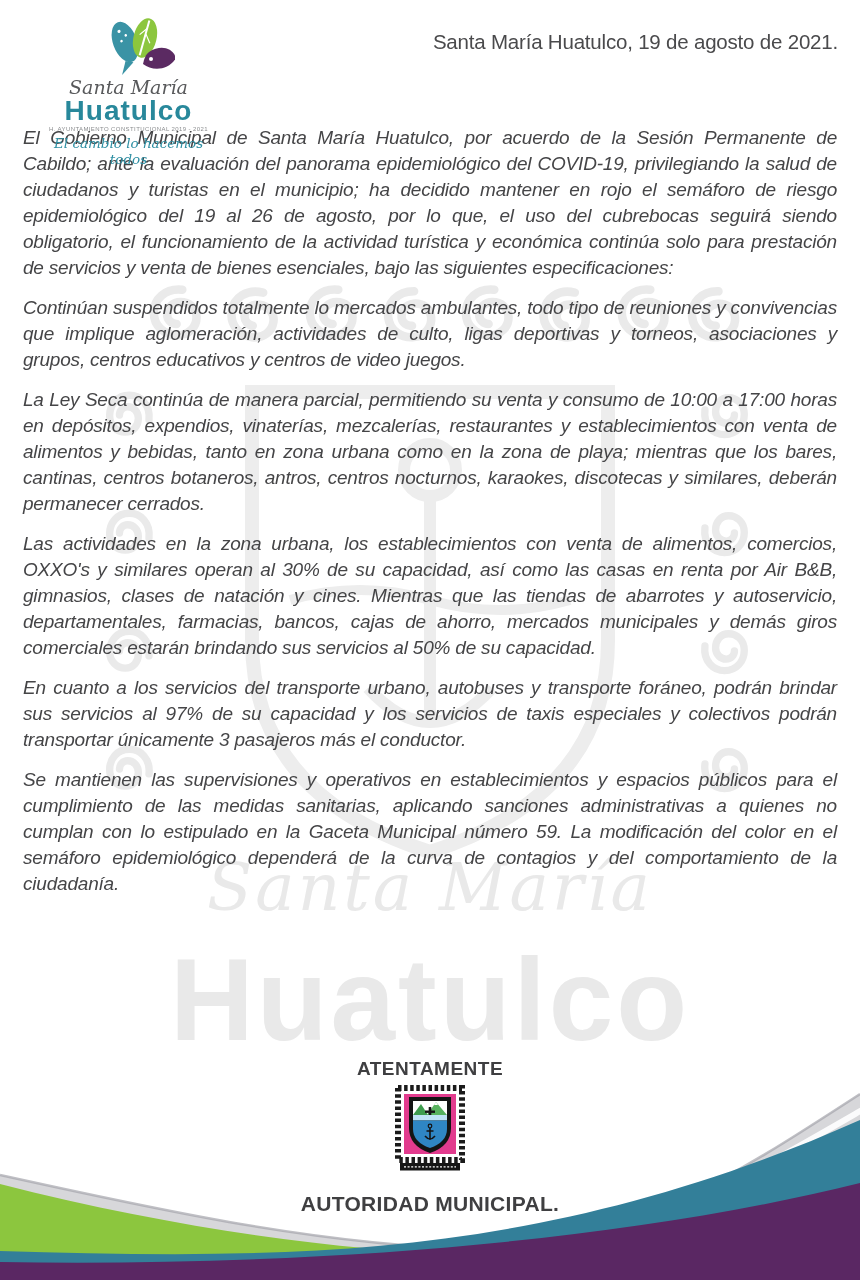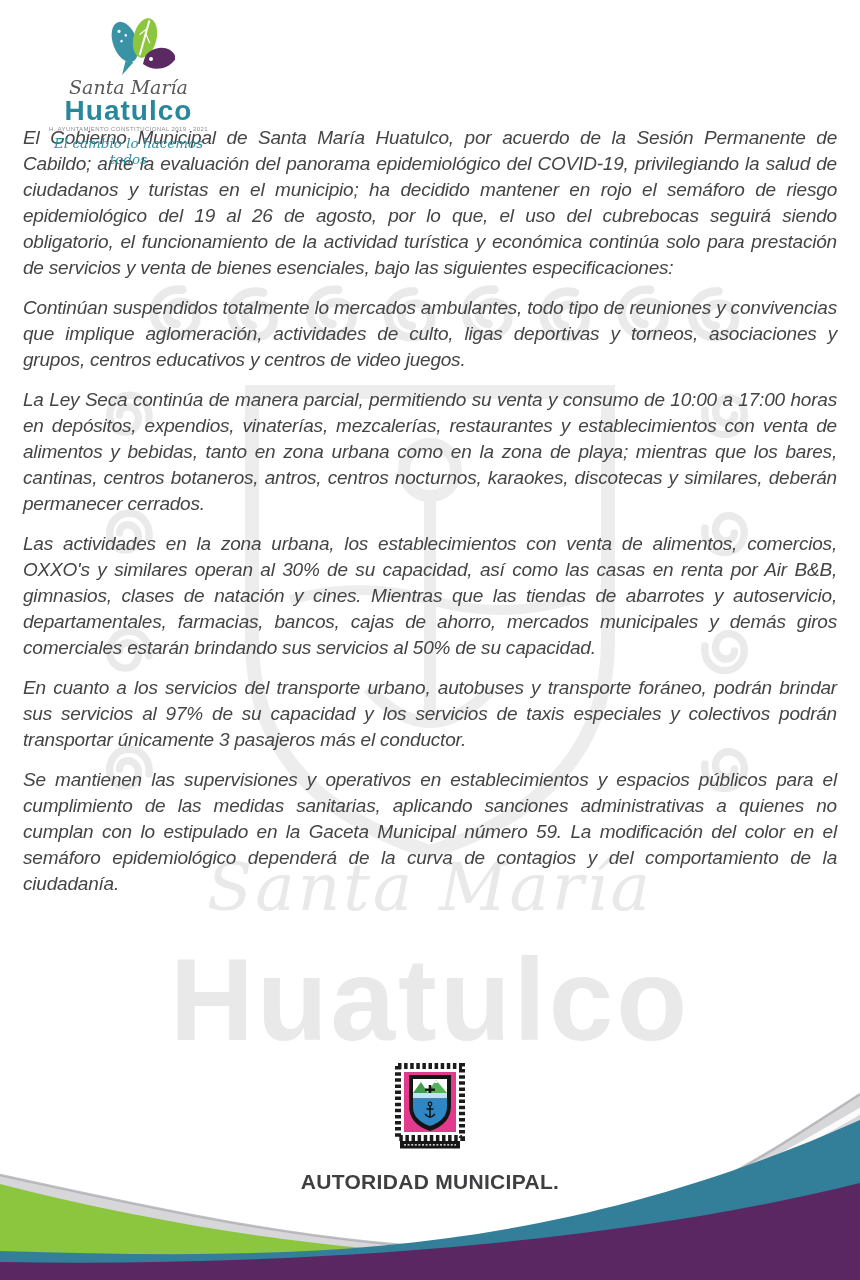--- a/index.html
+++ b/index.html
@@ -97,32 +97,34 @@
         <path d="M50,40 C62,32 74,36 77,46 C70,58 54,60 44,52 C45,47 47,42 50,40 Z" fill="#5b2a62"></path>
         <circle cx="52" cy="47" r="2" fill="#ffffff"></circle>
       </g>
     </svg>
     <div class="logo-script">Santa María</div>
     <div class="logo-city">Huatulco</div>
     <div class="logo-caption">H. AYUNTAMIENTO CONSTITUCIONAL 2019 - 2021</div>
     <div class="logo-tagline">El cambio lo hacemos todos</div>
   </div>
 
+  <div class="dateline">Santa María Huatulco, 19 de agosto de 2021.</div>
 
 
   <div class="content">
     <p class="para">El Gobierno Municipal de Santa María Huatulco, por acuerdo de la Sesión Permanente de Cabildo; ante la evaluación del panorama epidemiológico del COVID-19, privilegiando la salud de ciudadanos y turistas en el municipio; ha decidido mantener en rojo el semáforo de riesgo epidemiológico del 19 al 26 de agosto, por lo que, el uso del cubrebocas seguirá siendo obligatorio, el funcionamiento de la actividad turística y económica continúa solo para prestación de servicios y venta de bienes esenciales, bajo las siguientes especificaciones:</p>
     <p class="para">Continúan suspendidos totalmente lo mercados ambulantes, todo tipo de reuniones y convivencias que implique aglomeración, actividades de culto, ligas deportivas y torneos, asociaciones y grupos, centros educativos y centros de video juegos.</p>
     <p class="para">La Ley Seca continúa de manera parcial, permitiendo su venta y consumo de 10:00 a 17:00 horas en depósitos, expendios, vinaterías, mezcalerías, restaurantes y establecimientos con venta de alimentos y bebidas, tanto en zona urbana como en la zona de playa; mientras que los bares, cantinas, centros botaneros, antros, centros nocturnos, karaokes, discotecas y similares, deberán permanecer cerrados.</p>
     <p class="para">Las actividades en la zona urbana, los establecimientos con venta de alimentos, comercios, OXXO's y similares operan al 30% de su capacidad, así como las casas en renta por Air B&amp;B, gimnasios, clases de natación y cines. Mientras que las tiendas de abarrotes y autoservicio, departamentales, farmacias, bancos, cajas de ahorro, mercados municipales y demás giros comerciales estarán brindando sus servicios al 50% de su capacidad.</p>
     <p class="para">En cuanto a los servicios del transporte urbano, autobuses y transporte foráneo, podrán brindar sus servicios al 97% de su capacidad y los servicios de taxis especiales y colectivos podrán transportar únicamente 3 pasajeros más el conductor.</p>
     <p class="para">Se mantienen las supervisiones y operativos en establecimientos y espacios públicos para el cumplimiento de las medidas sanitarias, aplicando sanciones administrativas a quienes no cumplan con lo estipulado en la Gaceta Municipal número 59. La modificación del color en el semáforo epidemiológico dependerá de la curva de contagios y del comportamiento de la ciudadanía.</p>
   </div>
 
   <div class="signature">
+    <div class="closing">ATENTAMENTE</div>
     <svg class="seal" width="72" height="88" viewBox="0 0 72 88">
 
       <rect x="4" y="4" width="64" height="72" fill="none" stroke="#1b1b1b" stroke-width="6" stroke-dasharray="3.5 2.6"></rect>
 
       <rect x="10" y="10" width="52" height="60" fill="#e23b8e"></rect>
 
       <path d="M15,13 H57 V44 Q57,62 36,69 Q15,62 15,44 Z" fill="#141414"></path>
 
       <rect x="19" y="17" width="34" height="14" fill="#ffffff"></rect>
 

